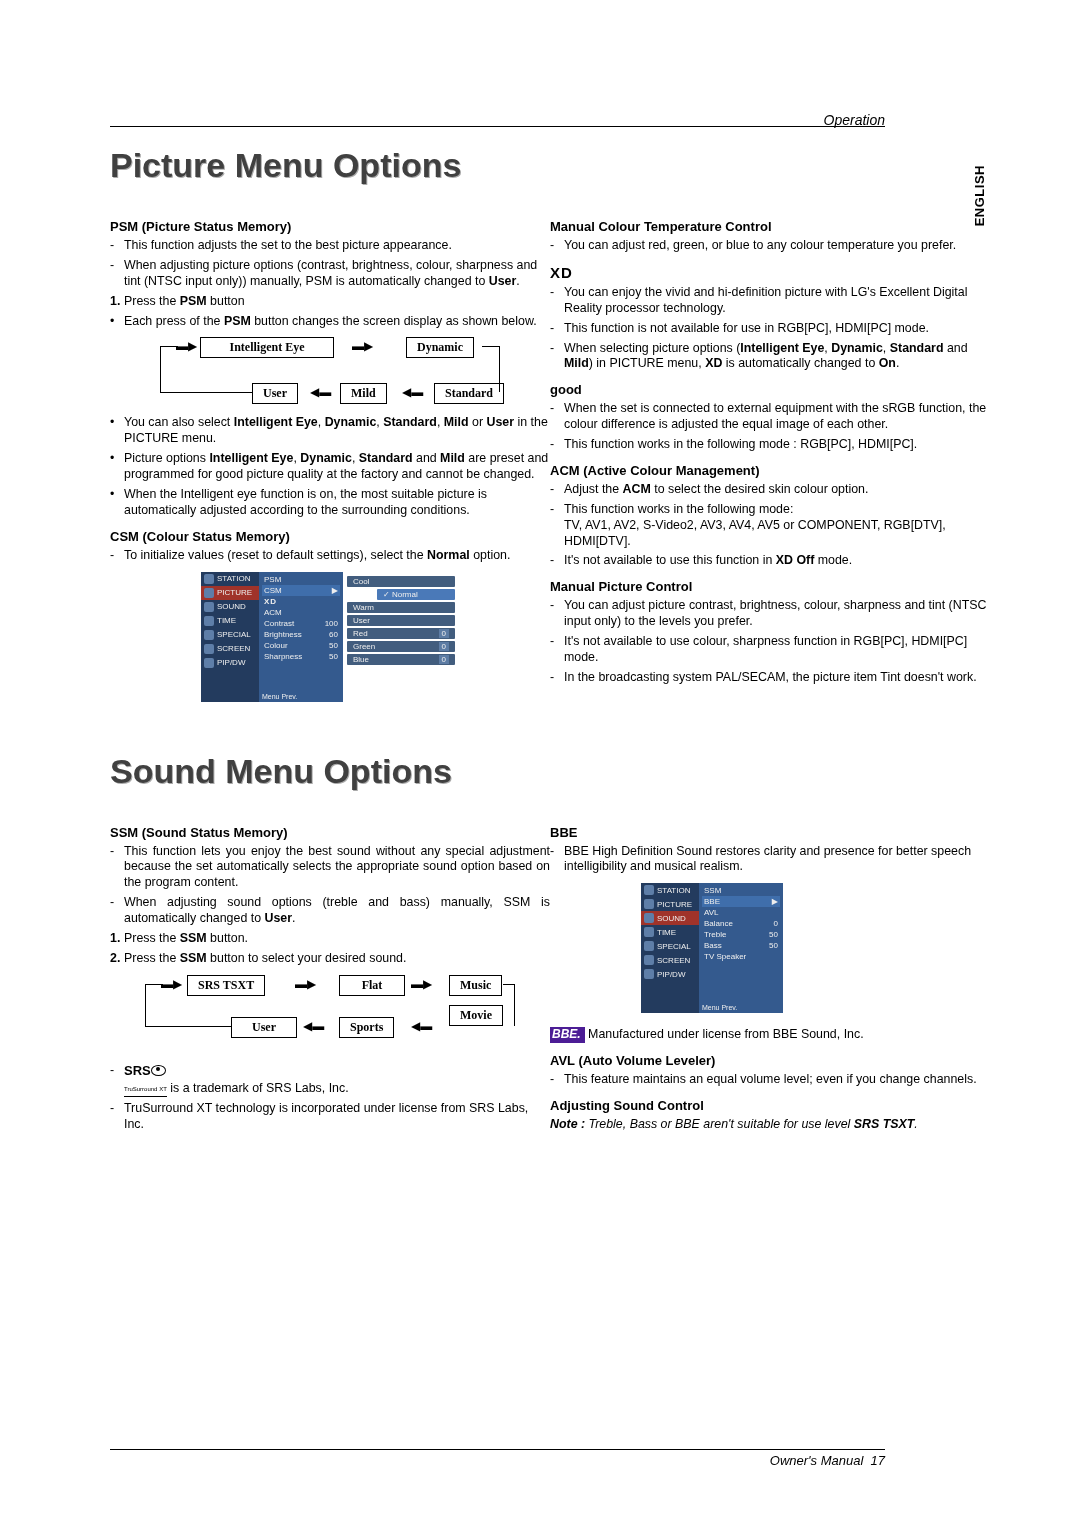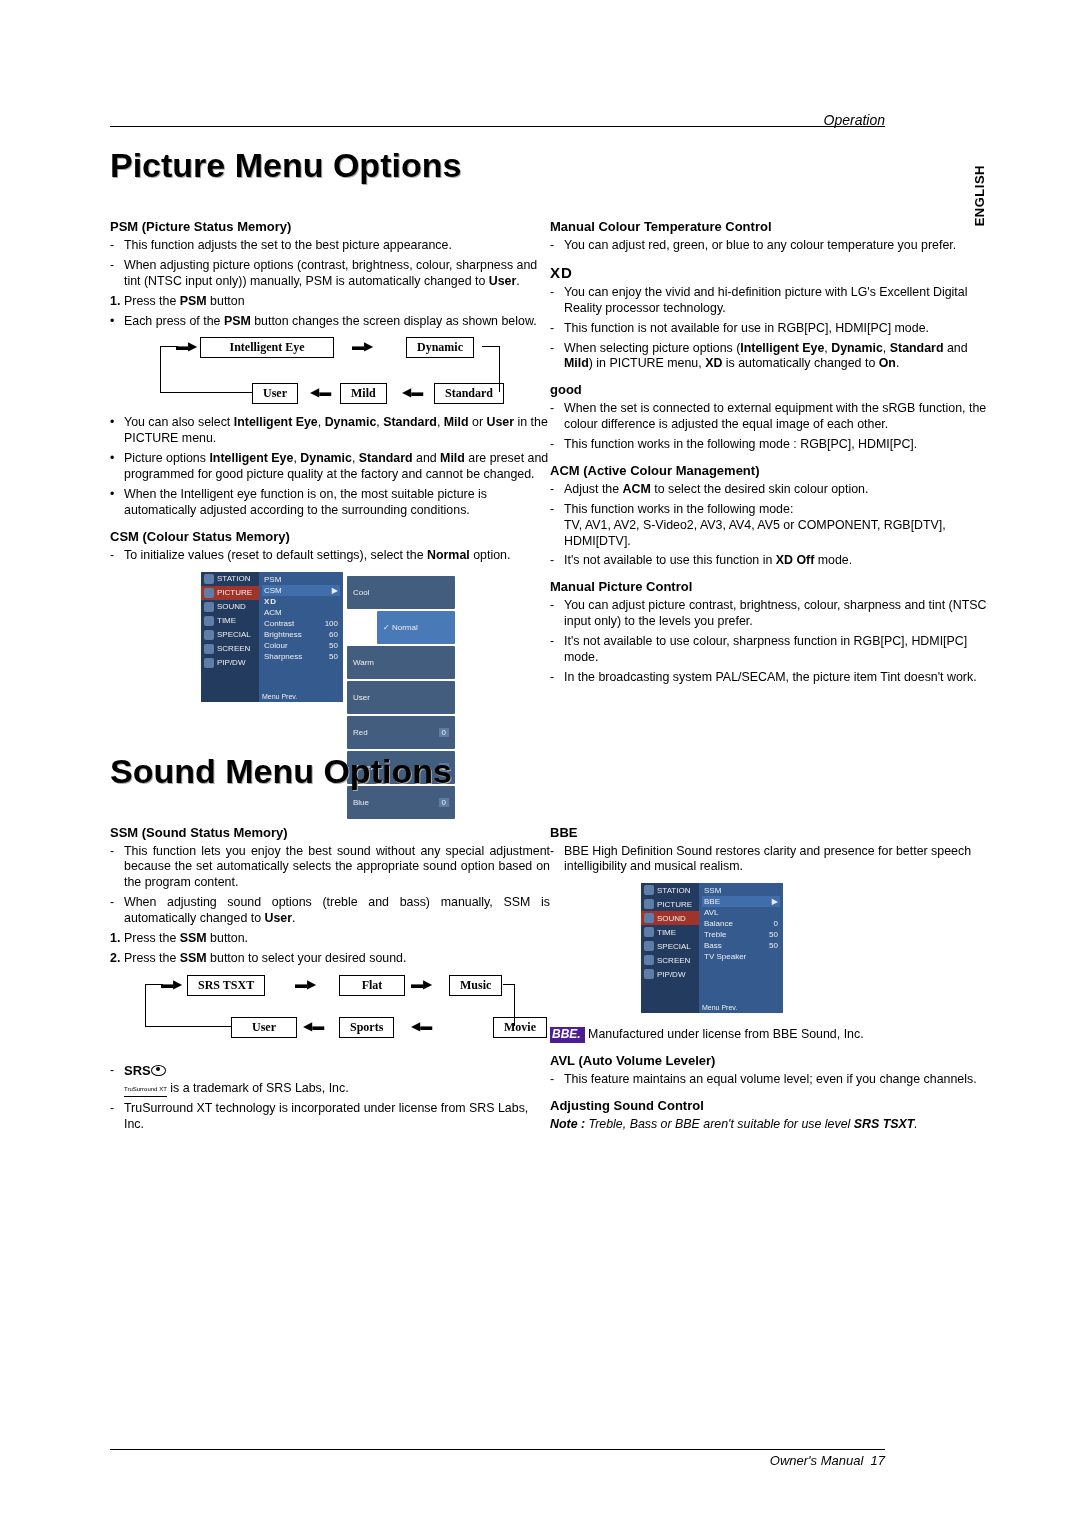--- a/index.html
+++ b/index.html
@@ -28,21 +28,21 @@
     transform: rotate(-90deg);
     transform-origin: right top;
     font-weight: bold;
     font-size: 13px;
     letter-spacing: 0.5px;
   }
   h1.section-title {
     font-size: 34px;
     font-weight: bold;
     margin: 10px 0 24px 0;
-    color: #000000;
+    color: #404040;
     text-shadow: 1px 1px 0 #aaa;
   }
   .cols { display: flex; }
   .col { flex: 1; min-width: 0; }
   .sub-h { font-weight: bold; margin: 10px 0 4px 0; font-size: 13px; }
   .para { margin: 0 0 4px 0; line-height: 1.28; }
   .bullet-row { display: flex; }
   .bullet-row .mark { width: 14px; flex-shrink: 0; }
   .bullet-row .txt { flex: 1; }
   .bold { font-weight: bold; }
@@ -69,21 +69,21 @@
     font-family: Arial, sans-serif;
   }
   .osd-left { width: 58px; background:#233b5e; display:flex; flex-direction:column; }
   .osd-mid  { width: 84px; background:#345a8e; display:flex; flex-direction:column; padding: 2px 3px; box-sizing:border-box;}
   .osd-right{ flex:1; display:flex; flex-direction:column; gap:2px; padding:4px; box-sizing:border-box;}
   .osd-left-item { display:flex; align-items:center; gap:3px; padding:2px 3px; }
   .osd-left-item .ico { width:10px; height:10px; background:#5e7ea8; border-radius:2px; }
   .osd-left-item.sel { background:#a0332a; }
   .osd-mid-row { display:flex; justify-content:space-between; padding: 1px 2px; }
   .osd-mid-row.sel { background:#3f6eab; }
-  .osd-chip { background:#425d7e; padding:12px 6px; border-radius:1px; display:flex; justify-content:space-between;text-align:center; }
+  .osd-chip { background:#425d7e; padding:1px 6px; border-radius:1px; display:flex; justify-content:space-between;text-align:center; }
   .osd-chip.sel { background:#4a79b8;margin-left:30px; }
   .logo-xd { font-weight:bold; letter-spacing:1px; }
   .logo-srs { display:inline-block; font-weight:bold; font-size:13px; border-bottom:1px solid #000;}
   .logo-srs .oval{ display:inline-block; border:1.2px solid #000; border-radius:50%; width:13px; height:9px; position:relative; top:1px;}
   .logo-srs .oval::after{content:""; position:absolute; left:4px; top:1.5px; width:4px;height:4px; background:#000; border-radius:50%;}
   .logo-bbe { display:inline-block; background:#4c1d95; color:#fff; font-style:italic; font-weight:bold; padding:0 4px 0 2px; font-size:12px;}
   .srs-tsxt-b { font-weight:bold; }
   .note-ital { font-style: italic; }
   .flow2-wrap { position:relative; width: 370px; height: 72px; margin: 6px auto 12px auto;}
 </style>
@@ -330,21 +330,21 @@
         </div>
       <div class="bullet-row para">
           <span class="mark bold">2.</span>
           <span class="txt"><span>Press the </span><span class="bold">SSM</span><span> button to select your desired sound.</span></span>
         </div>
 
       <div class="flow2-wrap">
         <div class="fbox" style="left:42px; top:2px;">SRS TSXT</div>
         <div class="fbox" style="left:194px; top:2px; width:44px;">Flat</div>
         <div class="fbox" style="left:304px; top:2px;">Music</div>
-        <div class="fbox" style="left:304px; top:44px;margin-left:44px;">Movie</div>
+        <div class="fbox" style="left:304px; top:32px;">Movie</div>
         <div class="fbox" style="left:194px; top:44px;">Sports</div>
         <div class="fbox" style="left:86px; top:44px; width:44px;">User</div>
         <span class="flow-arrow" style="left:16px; top:4px;">▬▶</span>
         <span class="flow-arrow" style="left:150px; top:4px;">▬▶</span>
         <span class="flow-arrow" style="left:266px; top:4px;">▬▶</span>
         <span class="flow-arrow" style="left:266px; top:46px;">◀▬</span>
         <span class="flow-arrow" style="left:158px; top:46px;">◀▬</span>
         <div class="flow-line-h" style="left:0;top:11px;width:18px;"></div>
         <div class="flow-line-v" style="left:0;top:11px;height:42px;"></div>
         <div class="flow-line-h" style="left:0;top:53px;width:86px;"></div>

